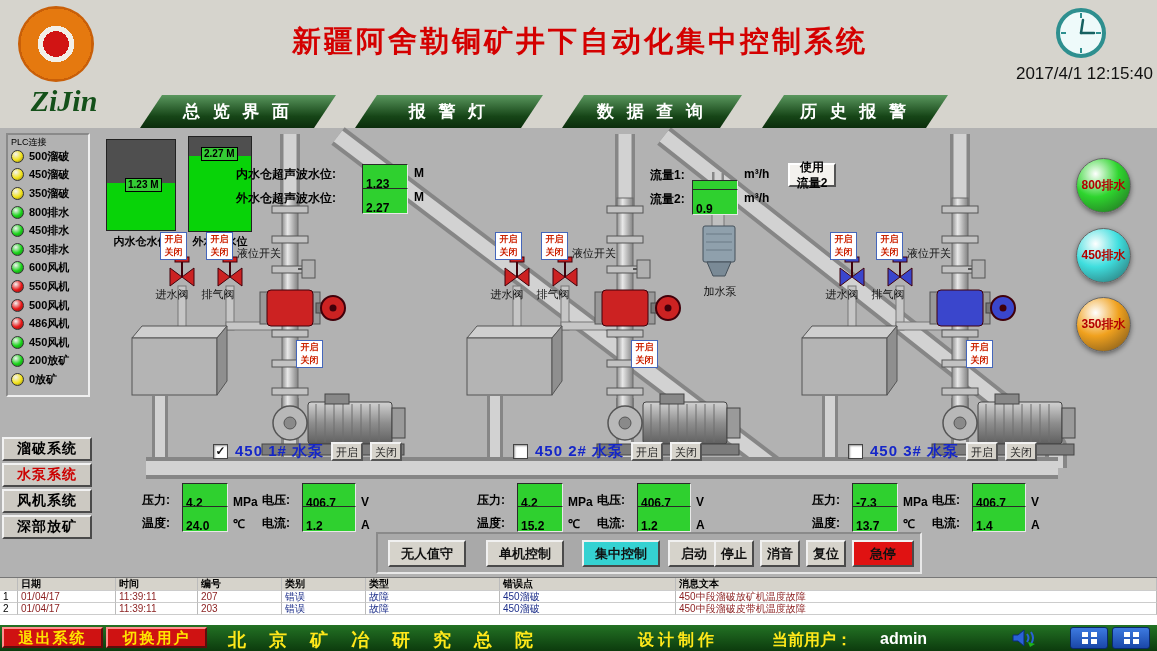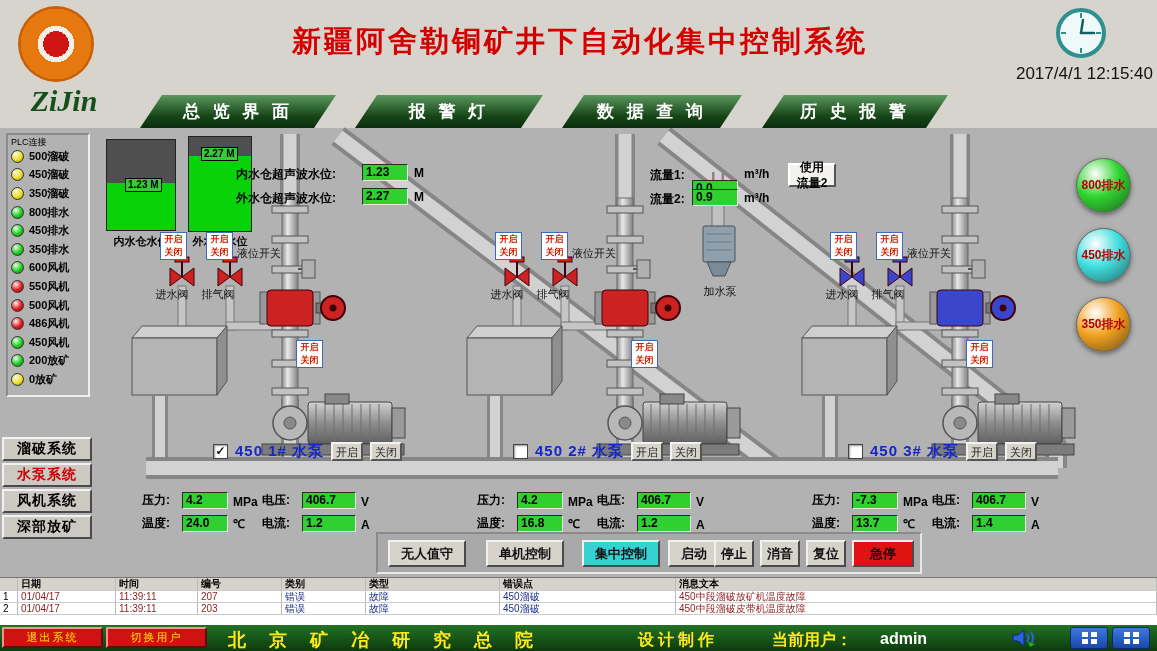--- a/index.html
+++ b/index.html
@@ -36,21 +36,21 @@
   
   .tank{background:#4f4f4f;border:1px solid #222;z-index:3}
   .tank-fill{position:absolute;left:0;right:0;bottom:0;background:#08d308}
   .tank-chip{position:absolute;background:#35cc35;border:1px solid #000;font-size:10px;font-weight:bold;
     padding:0 2px;height:14px;line-height:12px;white-space:nowrap}
   .tlabel{font-size:11px;font-weight:bold;text-align:center;z-index:3}
 
   .mlabel{font-size:12px;font-weight:bold;white-space:nowrap;z-index:3}
   .munit{font-size:12px;font-weight:bold;z-index:3}
   .gval{background:#2fd02f;border:1px solid;border-color:#2a2a2a #e8e8e8 #e8e8e8 #2a2a2a;
-    font-size:12px;font-weight:bold;color:#000;height:17px;line-height:14px;padding:0 3px;z-index:3}
+    font-size:12px;font-weight:bold;color:#000;height:17px;line-height:14px;padding:12px 3px;z-index:3}
   .w46{width:46px}.w54{width:54px}
 
   .useflow{width:48px;height:24px;background:#f4f2ee;border:2px solid;border-color:#fff #555 #555 #fff;
     display:flex;flex-direction:column;align-items:center;justify-content:center;z-index:3;cursor:pointer;font-family:inherit}
   .useflow span{font-size:12px;font-weight:bold;line-height:16px}
 
   
   .chip{width:27px;height:28px;background:#fff;border:1px solid #4466bb;display:flex;flex-direction:column;
     align-items:center;justify-content:center;z-index:3;cursor:pointer}
   .chip span{font-size:9px;line-height:13px;color:#cc2200;font-weight:bold}
@@ -84,21 +84,21 @@
   
   .alarm{background:#fff;border-top:1px solid #777;z-index:3}
   .arow{display:grid;grid-template-columns:18px 98px 82px 84px 84px 134px 176px 1fr;height:12px;font-size:10px;line-height:11px}
   .ahead{background:#d6d3cb;font-weight:bold;height:13px}
   .arow span{border-right:1px solid #bbb;border-bottom:1px solid #ccc;padding-left:3px;overflow:hidden;white-space:nowrap;color:#000}
   .mar{color:#8a1d1d !important}.navy{color:#1d2f8a !important}
 
   
   .footer{background:linear-gradient(180deg,#237224,#0c3b0d);z-index:3}
   .fbtn{background:#cf1212;border:2px solid;border-color:#ff9090 #5e0d0d #5e0d0d #ff9090;color:#ffe400;
-    font-size:11px;font-weight:normal;letter-spacing:2px;font-family:inherit;cursor:pointer;z-index:4}
+    font-size:15px;font-weight:bold;letter-spacing:2px;font-family:inherit;cursor:pointer;z-index:4}
   .ftext{color:#ffe81a;font-weight:bold;white-space:nowrap;z-index:4}
   .winbtn{width:38px;height:22px;background:linear-gradient(#3d7ae0,#1a47a8);border:1px solid #0a2a6a;border-radius:3px;
     display:flex;align-items:center;justify-content:center;cursor:pointer;z-index:4}
   .winlogo{width:15px;height:13px;background-image:linear-gradient(#fff,#fff),linear-gradient(#fff,#fff),linear-gradient(#fff,#fff),linear-gradient(#fff,#fff);
     background-size:6px 5px;background-position:0 0,9px 0,0 7px,9px 7px;background-repeat:no-repeat}
 </style>
 </head>
 <body>
 
 <div class="screen">
@@ -434,21 +434,21 @@
     <div class="prow">
       <span class="pl">压力:</span>
       <span class="gval w46">4.2</span>
       <span class="pu">MPa</span>
       <span class="pl">电压:</span>
       <span class="gval w54">406.7</span>
       <span class="pu">V</span>
     </div>
     <div class="prow">
       <span class="pl">温度:</span>
-      <span class="gval w46">16.8</span>
+      <span class="gval w46">15.2</span>
       <span class="pu">℃</span>
       <span class="pl">电流:</span>
       <span class="gval w54">1.2</span>
       <span class="pu">A</span>
     </div>
   </div>
   <div class="abs params" style="left:812px;top:486px">
     <div class="prow">
       <span class="pl">压力:</span>
       <span class="gval w46">-7.3</span>

